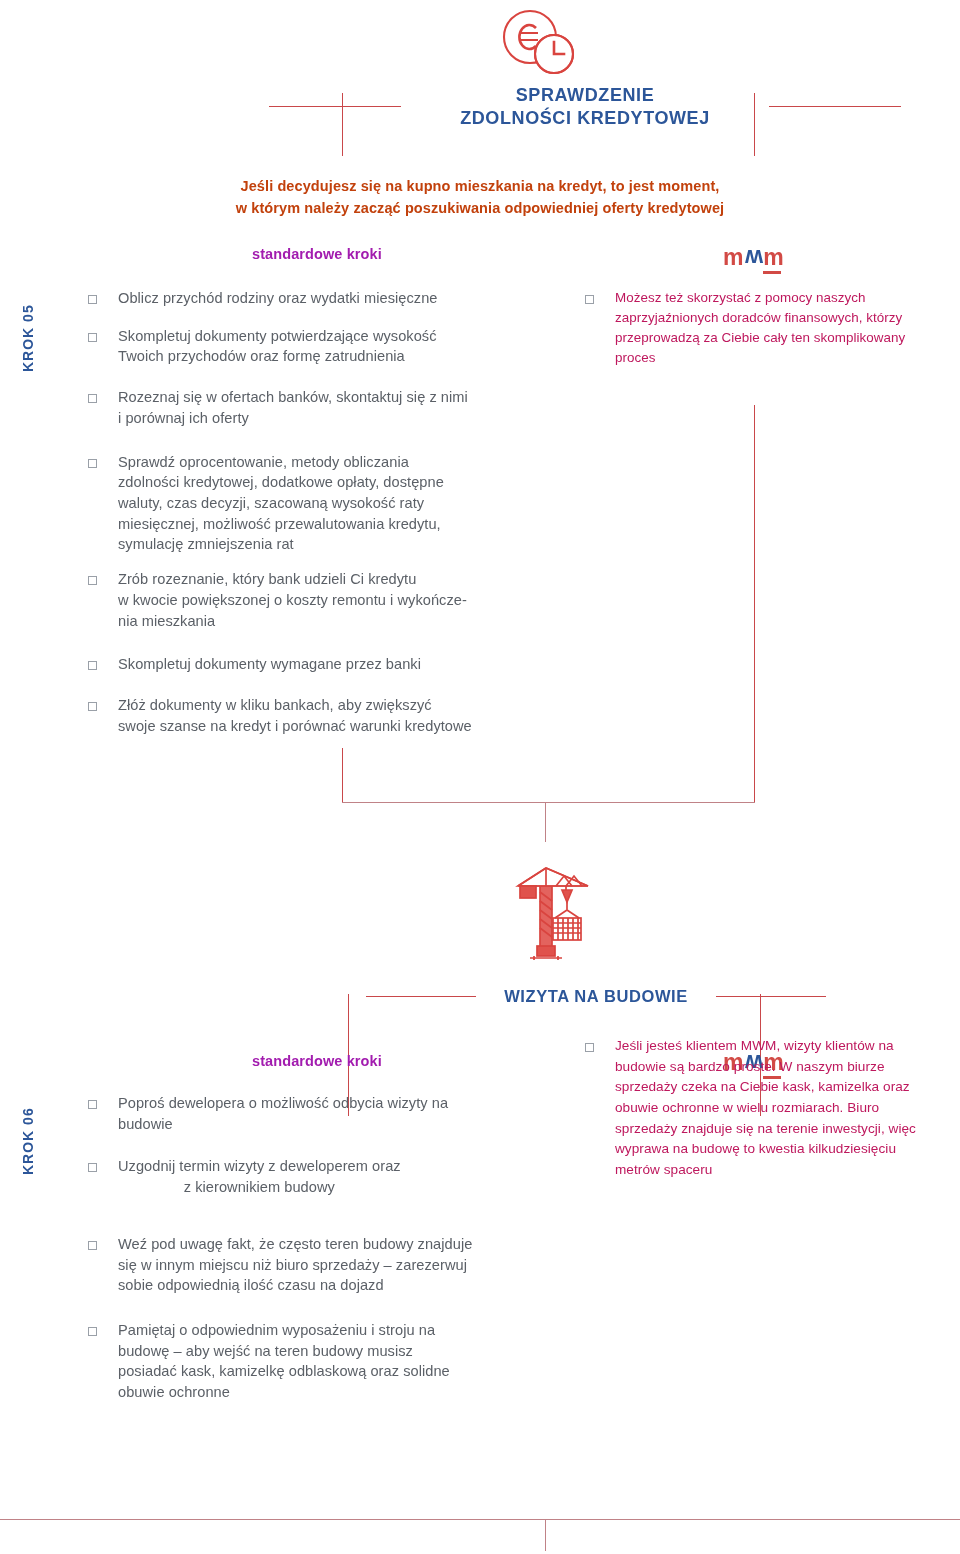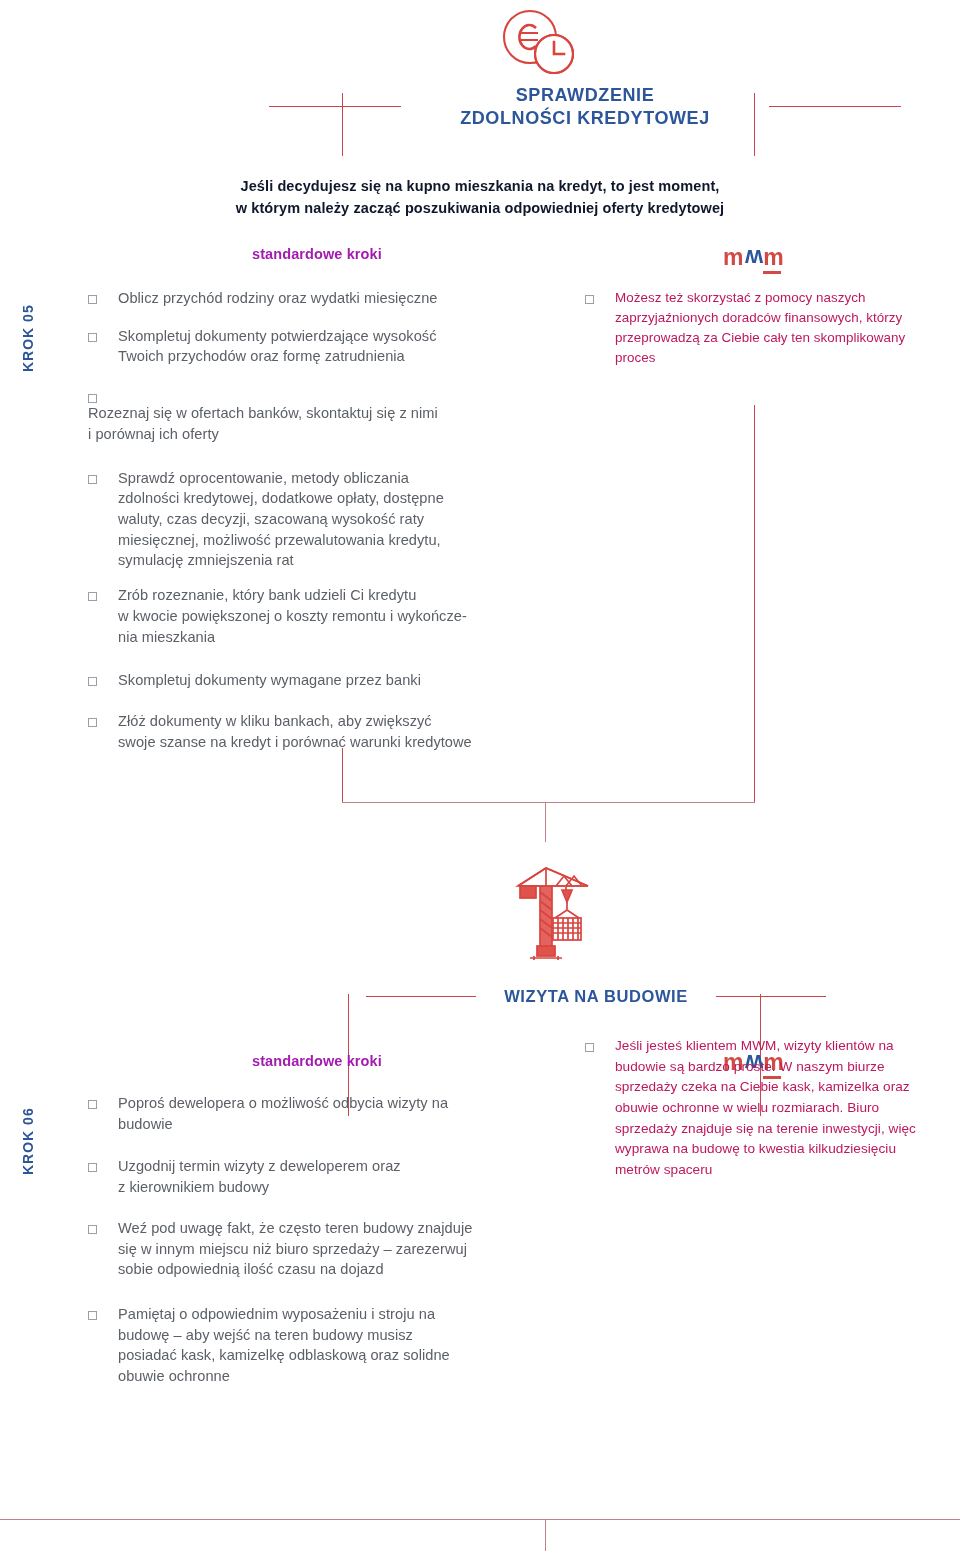--- a/index.html
+++ b/index.html
@@ -31,21 +31,21 @@
     letter-spacing:.6px; padding:0 14px;
     line-height:1.26;
   }
 
   
   .icon-wrap { position:absolute; }
 
   
   .lead {
     position:absolute; width:960px; text-align:center;
-    color:#0f172a; font-weight:bold; font-size:14.5px; line-height:1.55;
+    color:#c2410c; font-weight:bold; font-size:14.5px; line-height:1.55;
     letter-spacing:.1px;
   }
 
   
   .std-label {
     position:absolute; font-weight:bold; font-size:14.5px;
     color:#a21caf; letter-spacing:.1px;
   }
 
   
@@ -127,21 +127,21 @@
   <div class="col left" style="left:88px; top:288px; width:440px;">
     <div class="bullet">
       <span class="box"></span>
       <span class="txt">Oblicz przychód rodziny oraz wydatki miesięczne</span>
     </div>
     <div class="bullet" style="margin-bottom:20px;">
       <span class="box"></span>
       <span class="txt">Skompletuj dokumenty potwierdzające wysokość
 Twoich przychodów oraz formę zatrudnienia</span>
     </div>
-    <div class="bullet" style="margin-bottom:23px;flex-direction:column;">
+    <div class="bullet" style="margin-bottom:23px;">
       <span class="box"></span>
       <span class="txt">Rozeznaj się w ofertach banków, skontaktuj się z nimi
 i porównaj ich oferty</span>
     </div>
     <div class="bullet" style="margin-bottom:14px;">
       <span class="box"></span>
       <span class="txt">Sprawdź oprocentowanie, metody obliczania
 zdolności kredytowej, dodatkowe opłaty, dostępne
 waluty, czas decyzji, szacowaną wysokość raty
 miesięcznej, możliwość przewalutowania kredytu,
@@ -228,21 +228,21 @@
   </div>
 
   <div class="krok-tab" style="left:20px; top:1175px;">KROK 06</div>
 
   <div class="col left" style="left:88px; top:1093px; width:440px;">
     <div class="bullet" style="margin-bottom:22px;">
       <span class="box"></span>
       <span class="txt">Poproś dewelopera o możliwość odbycia wizyty na
 budowie</span>
     </div>
-    <div class="bullet" style="margin-bottom:20px;">
+    <div class="bullet" style="margin-bottom:36px;text-align:center;">
       <span class="box"></span>
       <span class="txt">Uzgodnij termin wizyty z deweloperem oraz
 z kierownikiem budowy</span>
     </div>
     <div class="bullet" style="margin-bottom:24px;">
       <span class="box"></span>
       <span class="txt">Weź pod uwagę fakt, że często teren budowy znajduje
 się w innym miejscu niż biuro sprzedaży – zarezerwuj
 sobie odpowiednią ilość czasu na dojazd</span>
     </div>

